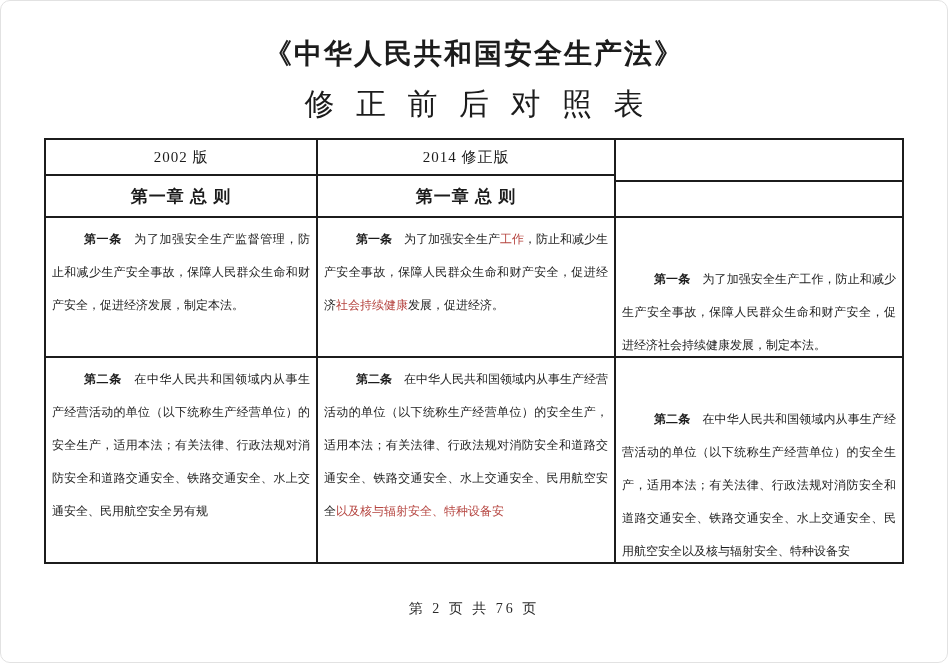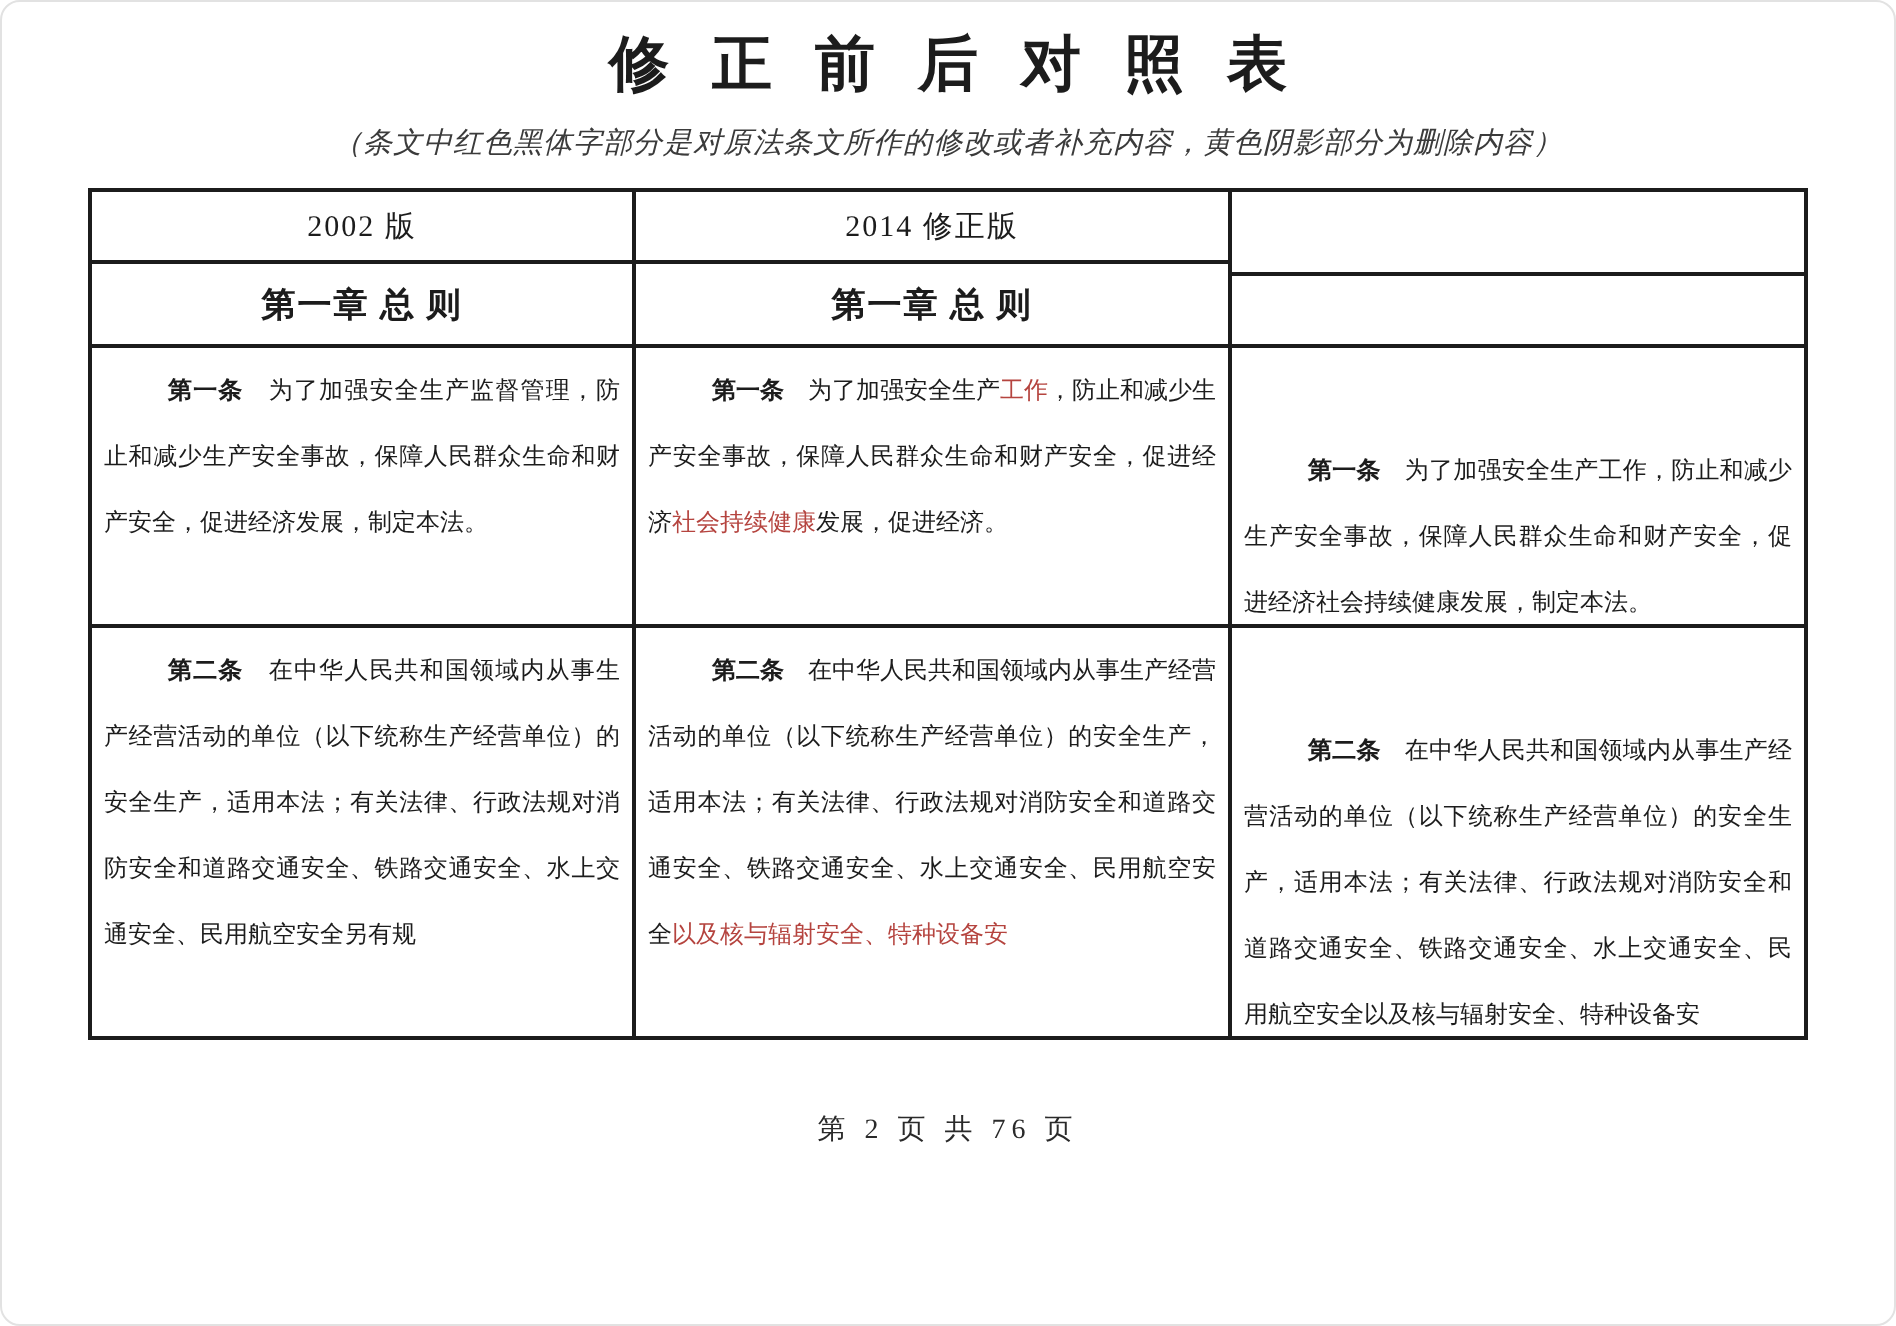--- a/index.html
+++ b/index.html
@@ -25,21 +25,21 @@
     margin-top: 34px;
     text-align: center;
     font-size: 28px;
     font-weight: bold;
     letter-spacing: 2px;
   }
   .doc-subtitle {
     margin-top: 11px;
     text-align: center;
     font-size: 30px;
-    font-weight: bold;
+    font-weight: normal;
     letter-spacing: 7px;
     text-indent: 7px;
   }
   .legend-note {
     margin-top: 9px;
     text-align: center;
     font-size: 14.5px;
     font-style: italic;
     color: #3b3b3b;
     letter-spacing: 0.5px;
@@ -92,22 +92,22 @@
     font-size: 14px;
     letter-spacing: 3px;
     color: #2a2a2a;
   }
 </style>
 </head>
 <body>
 
 <div class="page">
 
+  <div class="doc-title">《中华人民共和国安全生产法》</div>
   <div class="doc-subtitle">修 正 前 后 对 照 表</div>
-  <div class="legend-note">（条文中红色黑体字部分是对原法条文所作的修改或者补充内容，黄色阴影部分为删除内容）</div>
 
   <div class="cmp-table">
 
     <div class="cell th col1">2002 版</div>
     <div class="cell th col2">2014 修正版</div>
     <div class="cell th col3">2020 修正案</div>
 
     <div class="cell chapter col1">第一章 总 则</div>
     <div class="cell chapter col2">第一章 总 则</div>
     <div class="cell chapter col3">第一章 总 则</div>

